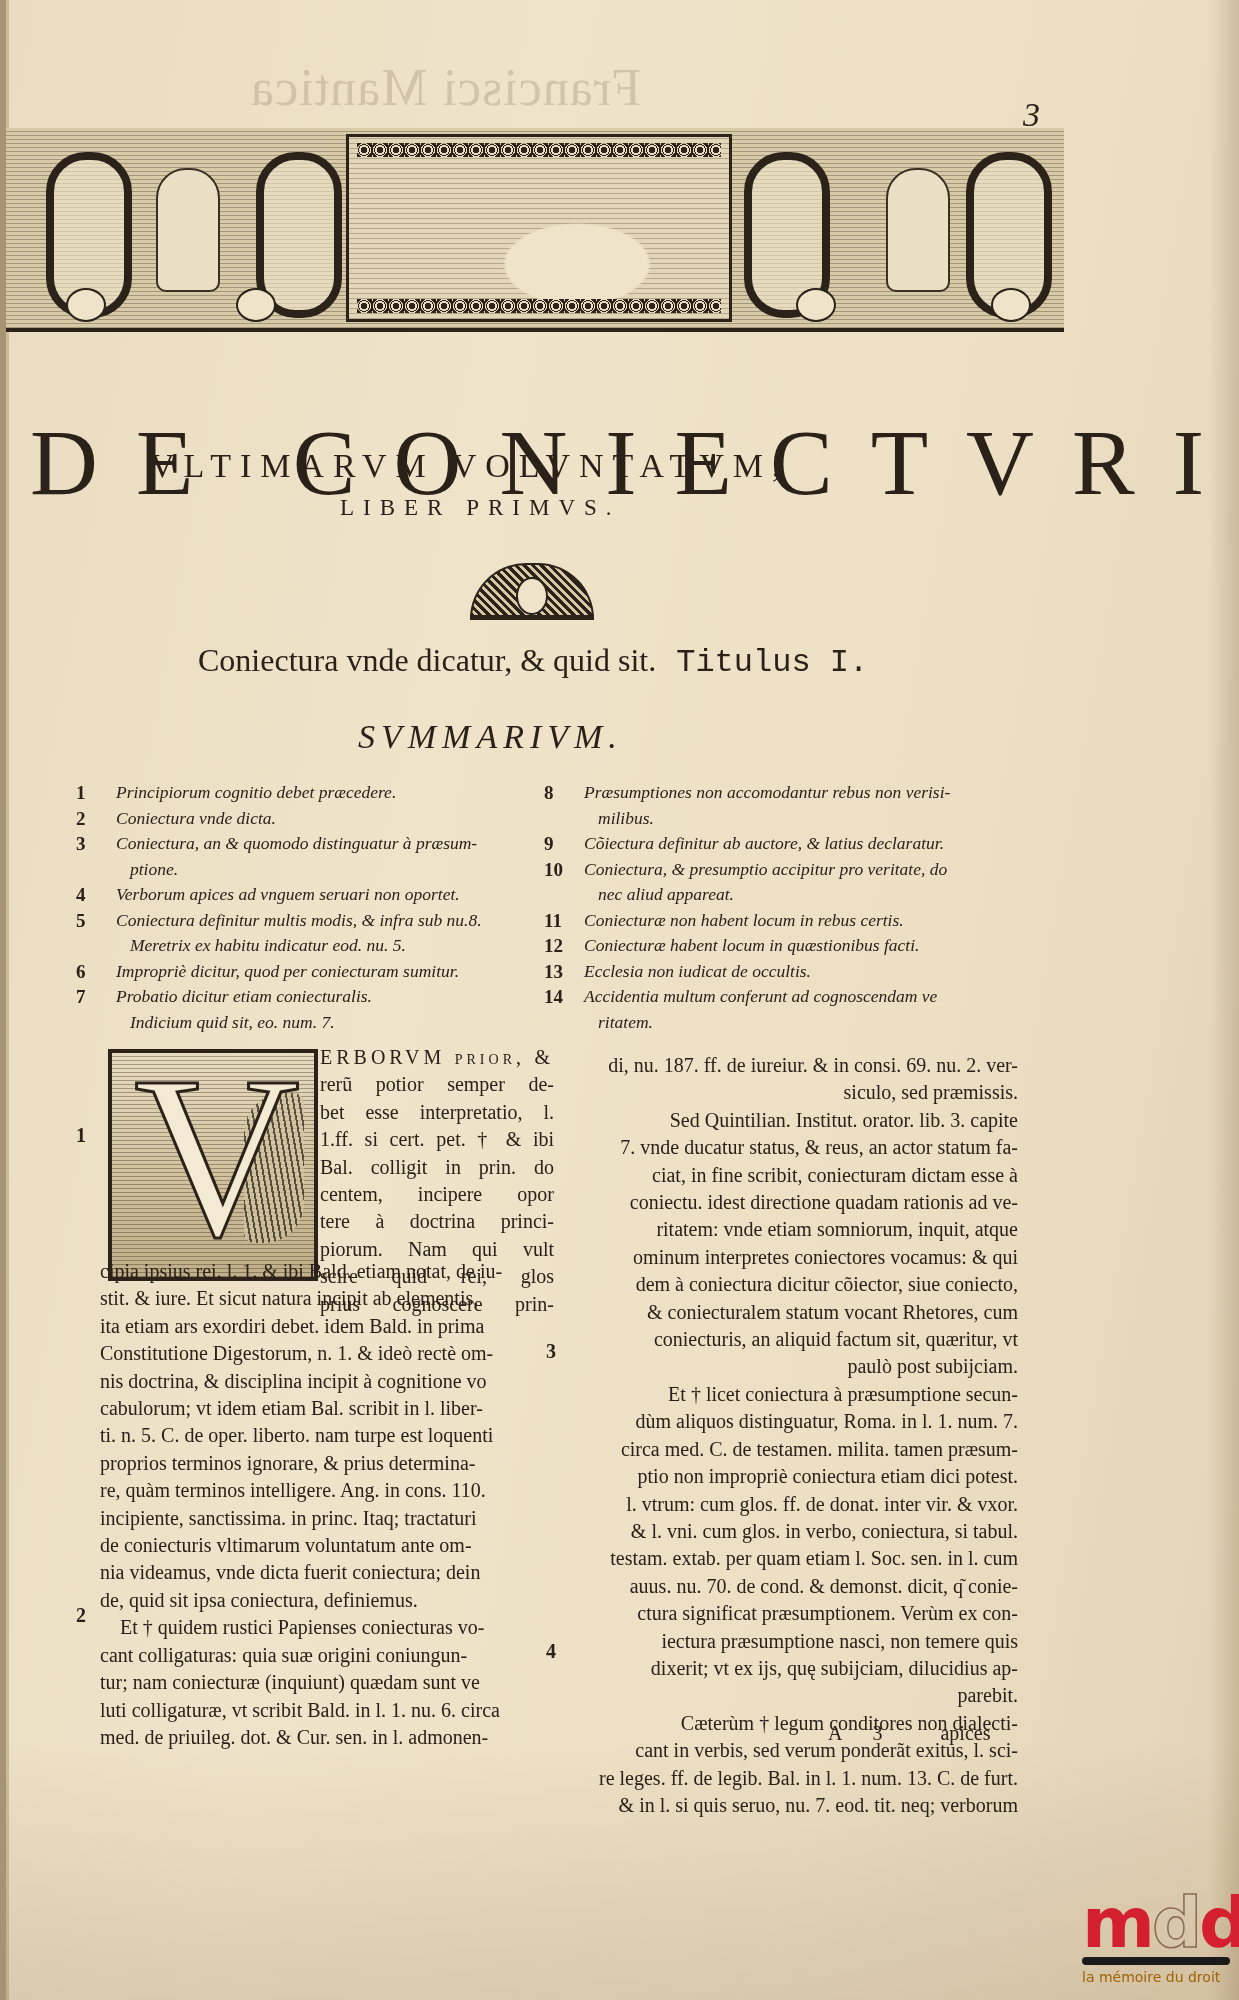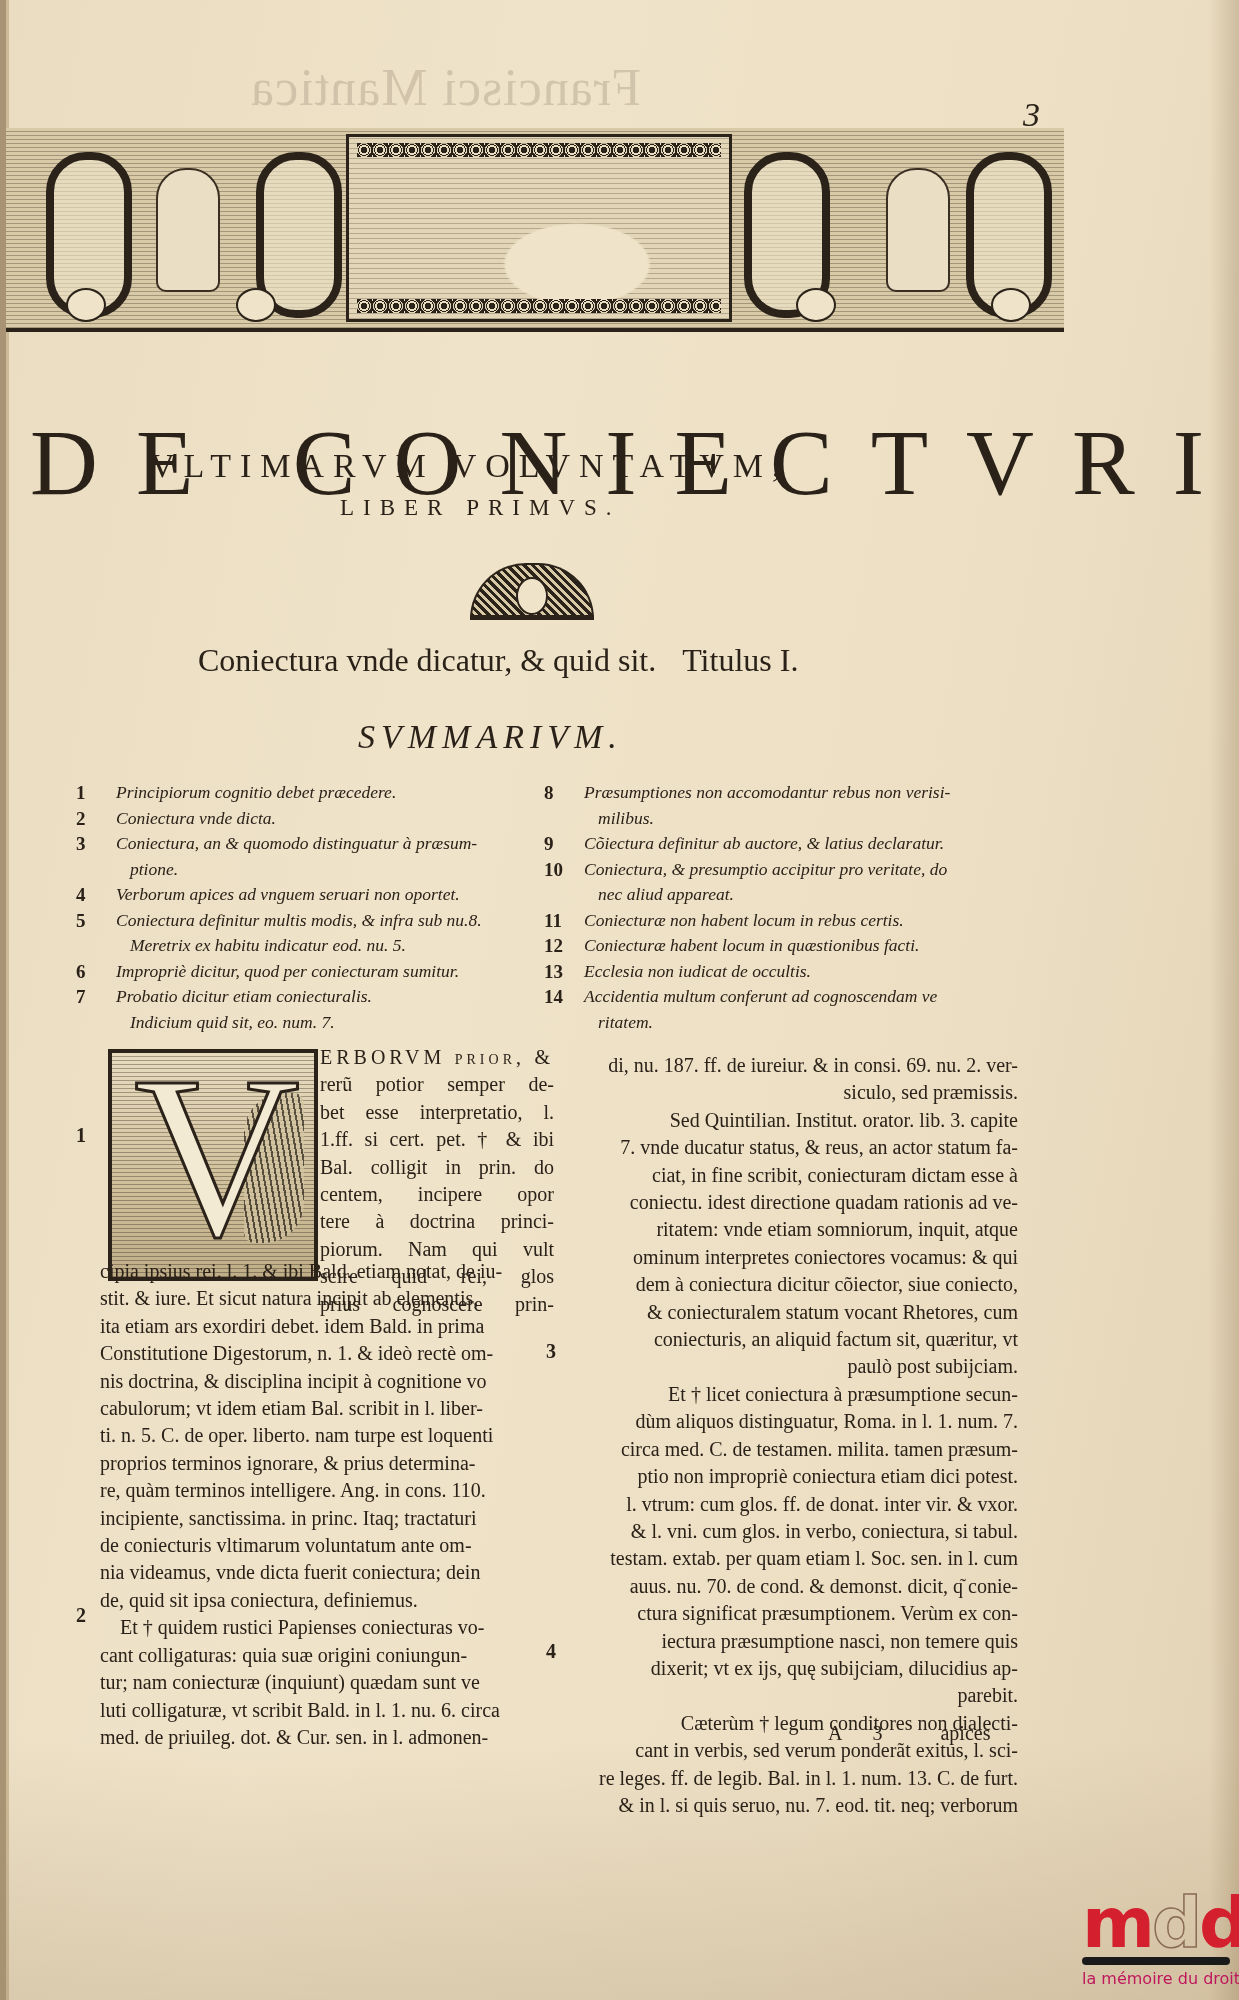--- a/index.html
+++ b/index.html
@@ -44,21 +44,21 @@
   .title-main { position: absolute; left: 30px; top: 352px; width: 1010px; font-size: 94px; letter-spacing: 38px; line-height: 1; white-space: nowrap; font-weight: normal; }
   .title-sub { position: absolute; left: 150px; top: 447px; font-size: 34px; letter-spacing: 9px; white-space: nowrap; }
   .title-book { position: absolute; left: 340px; top: 495px; font-size: 23px; letter-spacing: 9px; white-space: nowrap; }
 
   .ornament { position: absolute; left: 470px; top: 563px; width: 120px; height: 58px; }
   .ornament .arch { position: absolute; left: 0; top: 0; width: 120px; height: 52px; border-radius: 60px 60px 0 0; background: repeating-linear-gradient(45deg, #2b231a 0 3px, #d8c9a6 3px 6px); border: 2px solid #2b231a; }
   .ornament .face { position: absolute; left: 46px; top: 14px; width: 28px; height: 34px; border-radius: 50%; background: #efe4ca; border: 2px solid #2b231a; }
   .ornament .base { position: absolute; left: 0; top: 52px; width: 124px; height: 5px; background: #2b231a; }
 
   .section-title { position: absolute; left: 198px; top: 642px; font-size: 32px; white-space: nowrap; }
-  .section-title .titulus { margin-left: 26px; }
+  .section-title .titulus { margin-left: 20px; font-family: Liberation Mono, monospace; }
   .summarium { position: absolute; left: 358px; top: 718px; font-size: 34px; font-style: italic; letter-spacing: 6px; }
 
   .summary { position: absolute; top: 780px; font-size: 17.5px; font-style: italic; line-height: 25.5px; }
   .summary.left { left: 72px; width: 470px; }
   .summary.right { left: 540px; width: 470px; }
   .sum-item { position: relative; padding-left: 44px; }
   .sum-item .num { position: absolute; left: 4px; top: 0; font-style: normal; font-weight: bold; font-size: 19px; }
   .sum-item.sub { padding-left: 58px; }
 
   .dropcap { position: absolute; left: 108px; top: 1049px; width: 210px; height: 232px; border: 4px solid #2b231a; box-sizing: border-box;
@@ -80,21 +80,21 @@
 
   .margin-num { position: absolute; font-size: 20px; font-weight: bold; }
   .signature { position: absolute; left: 828px; top: 1722px; font-size: 20px; }
   .signature .sig-a { margin-right: 30px; }
   .signature .sig-n { margin-right: 58px; }
 
   .mdd-logo { position: absolute; left: 1082px; top: 1893px; width: 150px; }
   .mdd-mark { font-family: "DejaVu Sans", sans-serif; font-size: 70px; line-height: 60px; color: #d4202e; letter-spacing: -3px; font-weight: bold; }
   .mdd-mark .d-outline { color: transparent; -webkit-text-stroke: 1.5px #8a6a55; }
   .mdd-bar { width: 148px; height: 8px; background: #1a1a1a; border-radius: 4px; margin-top: 4px; }
-  .mdd-tag { font-family: "DejaVu Sans", sans-serif; font-size: 16px; color: #be185d; margin-top: 4px; white-space: nowrap; }
+  .mdd-tag { font-family: "DejaVu Sans", sans-serif; font-size: 14px; color: #a16207; margin-top: 4px; white-space: nowrap; }
 </style>
 </head>
 <body>
 
 <div class="page-edge-left"></div>
 <div class="page-edge-left2"></div>
 <div class="page-edge-right"></div>
 <div class="bottom-shade"></div>
 
 <div class="showthrough">Francisci Mantica</div>

